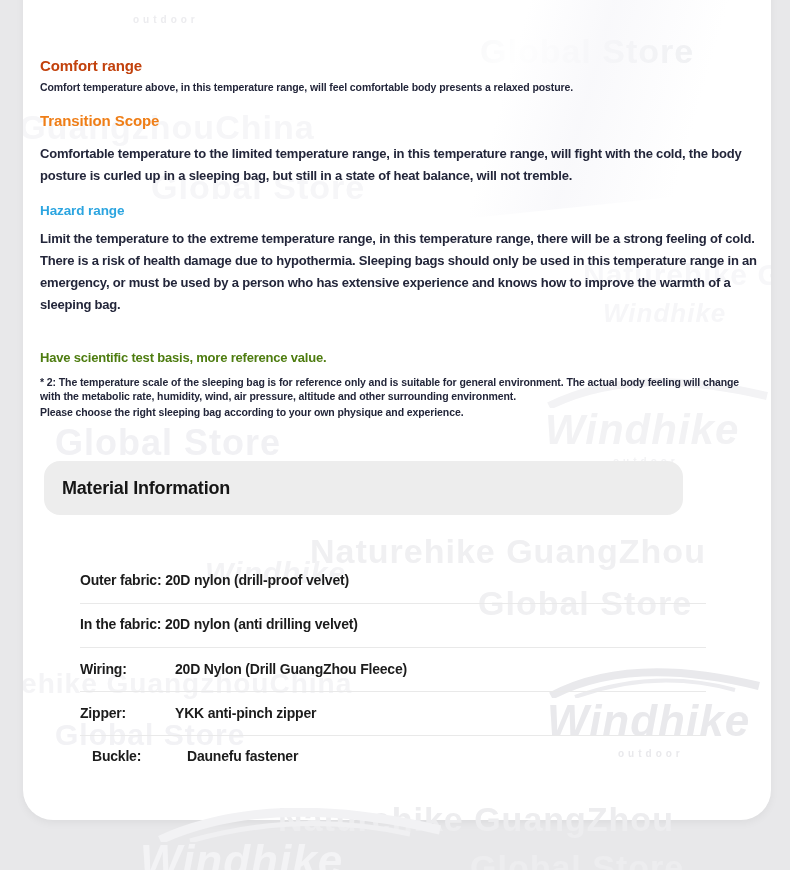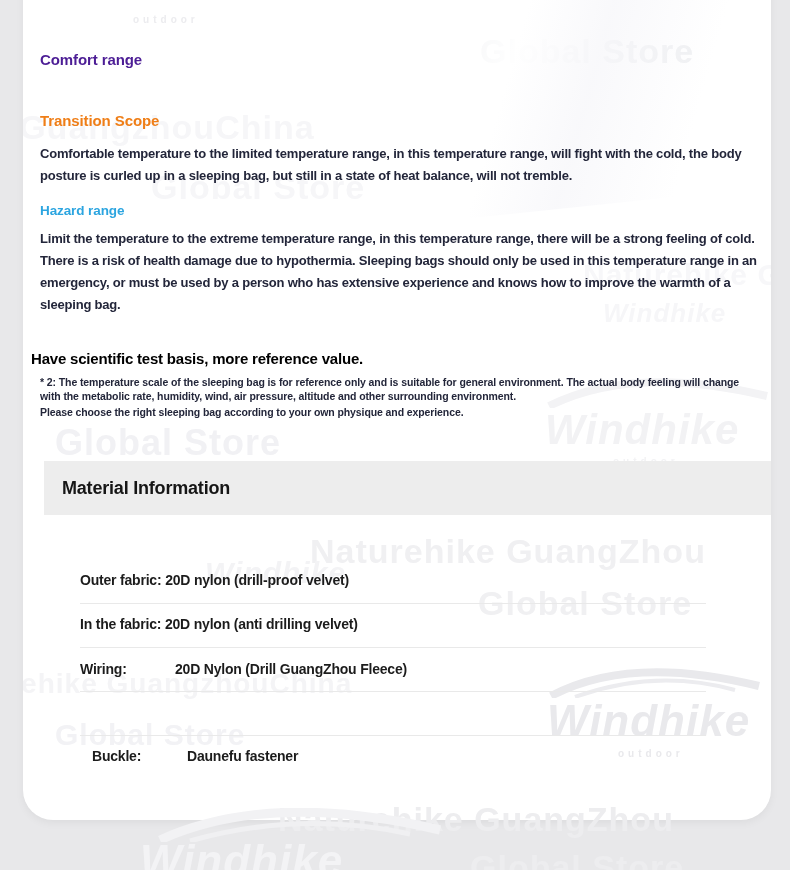--- a/index.html
+++ b/index.html
@@ -24,24 +24,24 @@
     background:linear-gradient(112deg, rgba(255,255,255,0) 30%, rgba(255,255,255,0.95) 46%, rgba(247,247,250,0.8) 58%, rgba(255,255,255,0) 74%);
     transform:rotate(-6deg);pointer-events:none;
   }
   
   .content{position:absolute;inset:0;z-index:5;}
   .sec-title{position:absolute;left:17px;font-size:15px;font-weight:bold;letter-spacing:-0.1px;}
   .sec-title.small{font-size:13.5px;}
   .body-sm{position:absolute;left:17px;font-size:10.5px;font-weight:bold;color:#23263a;letter-spacing:-0.1px;}
   .body-lg{position:absolute;left:17px;font-size:13px;line-height:22px;font-weight:bold;color:#23263a;letter-spacing:-0.2px;}
   .note-sm{position:absolute;left:17px;font-size:10.5px;line-height:13.5px;font-weight:bold;color:#23263a;letter-spacing:-0.1px;}
-  .note-md{position:absolute;left:8px;font-size:15px;font-weight:bold;color:#000000;letter-spacing:-0.2px;}
+  .note-md{position:absolute;left:17px;font-size:13px;font-weight:bold;color:#4d7c0f;letter-spacing:-0.2px;}
   .mat-box{
-    position:absolute;left:21px;top:491px;width:747px;height:54px;
-    background:#ededed;border-radius:0;
+    position:absolute;left:21px;top:491px;width:639px;height:54px;
+    background:#ededed;border-radius:16px;
   }
   .mat-title{margin:0 0 0 18px;line-height:54px;font-size:18px;font-weight:bold;color:#161616;letter-spacing:-0.2px;}
   .mat-row{position:absolute;left:57px;width:655px;font-size:14px;font-weight:bold;color:#1c1c1c;letter-spacing:-0.2px;}
   .mat-row .val-gap{position:absolute;left:95px;white-space:nowrap;}
   .mat-div{position:absolute;left:57px;width:626px;height:1px;background:#e9e9e9;}
 </style>
 </head>
 <body>
 
 <div id="page">
@@ -79,21 +79,22 @@
       <path d="M6 28 Q85 -14 214 18" fill="none" stroke="#e9e9ec" stroke-width="8"></path>
       <path d="M30 29 Q110 0 190 22" fill="none" stroke="#ececef" stroke-width="4"></path>
     </svg>
     <div class="wm wm-brand" style="left:524px;top:726px;font-size:44px;color:#e9e9ec;">Windhike</div>
     <div class="wm wm-sub" style="left:595px;top:778px;color:#e9e9ec;">outdoor</div>
 
     <div class="photo-ghost"></div>
 
     <div class="content">
 
-      <div class="sec-title" style="top: 81px; color: #4c1d95; text-align: right;">Comfort range</div>
+      <div class="sec-title" style="top: 87px; color: #c2410c; text-align: right;">Comfort range</div>
+      <div class="body-sm" style="top:111px;width:720px;">Comfort temperature above, in this temperature range, will feel comfortable body presents a relaxed posture.</div>
 
       <div class="sec-title" style="top: 142px; color: rgb(239, 126, 23);">Transition Scope</div>
       <div class="body-lg" style="top:173px;width:724px;">Comfortable temperature to the limited temperature range, in this temperature range, will fight with the cold, the body posture is curled up in a sleeping bag, but still in a state of heat balance, will not tremble.</div>
 
       <div class="sec-title small" style="top: 233px; color: rgb(44, 165, 224);">Hazard range</div>
       <div class="body-lg" style="top:258px;width:726px;">Limit the temperature to the extreme temperature range, in this temperature range, there will be a strong feeling of cold. There is a risk of health damage due to hypothermia. Sleeping bags should only be used in this temperature range in an emergency, or must be used by a person who has extensive experience and knows how to improve the warmth of a sleeping bag.</div>
 
       <div class="note-md" style="top:380px;">Have scientific test basis, more reference value.</div>
       <div class="note-sm" style="top:406px;width:700px;">* 2: The temperature scale of the sleeping bag is for reference only and is suitable for general environment. The actual body feeling will change with the metabolic rate, humidity, wind, air pressure, altitude and other surrounding environment.</div>
       <div class="note-sm" style="top:436px;width:700px;">Please choose the right sleeping bag according to your own physique and experience.</div>
@@ -113,20 +114,24 @@
         <span>20D nylon (anti drilling velvet)</span>
       </div>
       <div class="mat-div" style="top:677px;"></div>
 
       <div class="mat-row" style="top:691px;">
         <span>Wiring:</span>
         <span class="val-gap">20D Nylon (Drill GuangZhou Fleece)</span>
       </div>
       <div class="mat-div" style="top:721px;"></div>
 
+      <div class="mat-row" style="top:735px;">
+        <span>Zipper:</span>
+        <span class="val-gap">YKK anti-pinch zipper</span>
+      </div>
       <div class="mat-div" style="top:765px;"></div>
 
       <div class="mat-row" style="top:778px;margin-left:12px;">
         <span>Buckle:</span>
         <span class="val-gap">Daunefu fastener</span>
       </div>
 
     </div>
   </div>
 </div>

